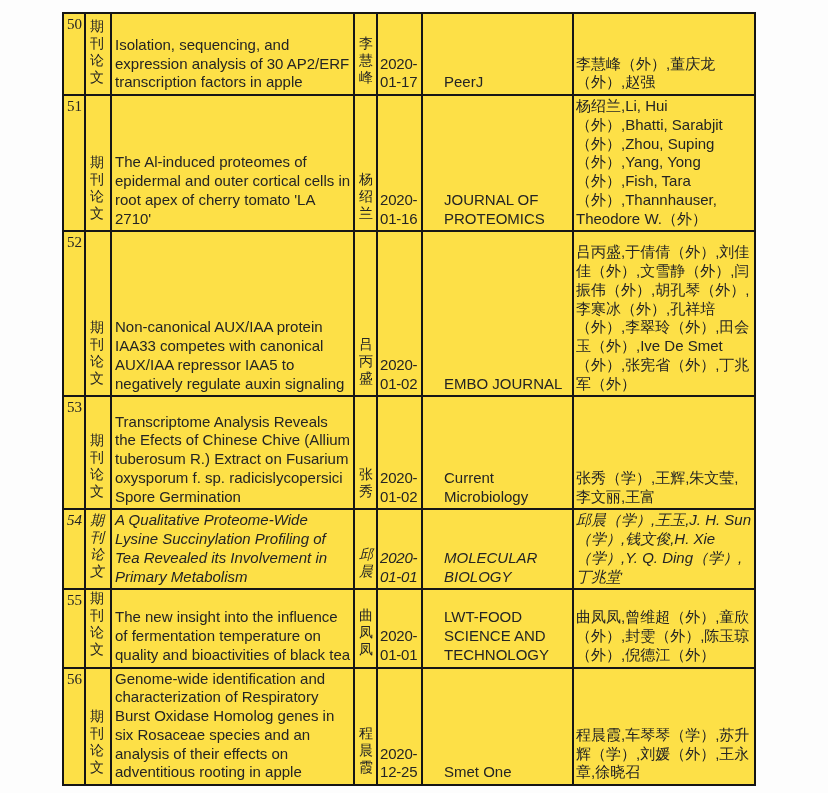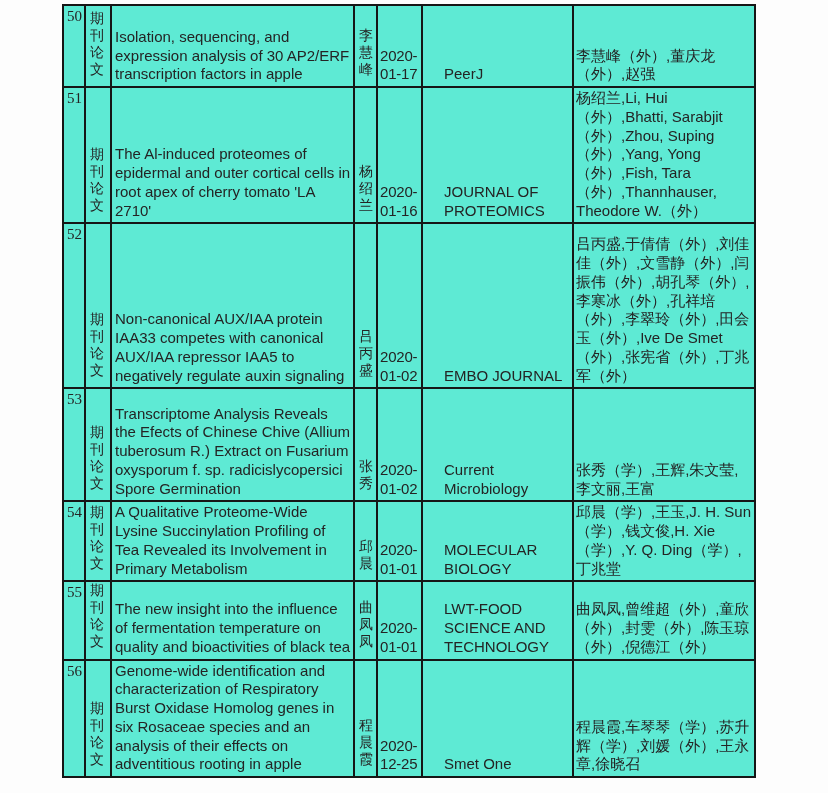--- a/index.html
+++ b/index.html
@@ -11,24 +11,24 @@
   .page {
     position: relative;
     width: 828px;
     height: 793px;
     background: #fdfdfd;
     overflow: hidden;
   }
   table.pub-table {
     position: absolute;
     left: 62px;
-    top: 4px;
+    top: 12px;
     border-collapse: collapse;
     table-layout: fixed;
-    background: #5eead4;
+    background: #fde047;
   }
   td {
     border: 2px solid #161616;
     vertical-align: bottom;
     padding: 1px 2px 2px 3px;
     font-size: 15px;
     line-height: 1.25;
     color: #242424;
     word-wrap: break-word;
     overflow: hidden;
@@ -47,21 +47,21 @@
   }
   .c-title { }
   .c-date  { padding: 0 1px 2px 2px; letter-spacing: -0.2px; border-radius: 6px; }
   .c-journal { padding-left: 21px; }
   .c-coauthors { padding-left: 2px; }
   
   tr:nth-child(1) { height: 82px; }
   tr:nth-child(2) { height: 126px; }
   tr:nth-child(3) { height: 165px; margin-top: 25px; }
   tr:nth-child(4) { height: 113px; }
-  tr:nth-child(5) { height: 63px; }
+  tr:nth-child(5) { height: 63px; font-style: italic; }
   tr:nth-child(6) { height: 72px; }
   tr:nth-child(7) { height: 115px; }
 </style>
 </head>
 <body>
 
 <div class="page">
   <table class="pub-table">
     <colgroup>
       <col style="width:22px">

